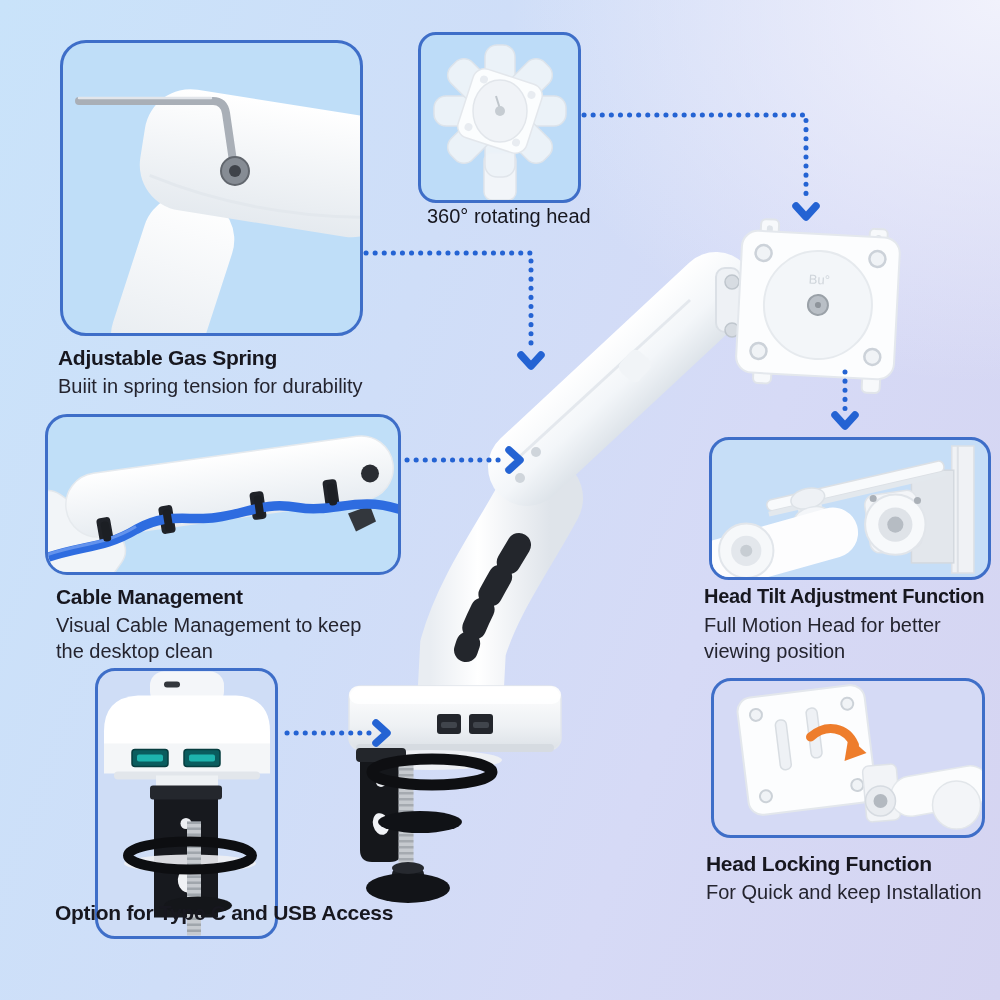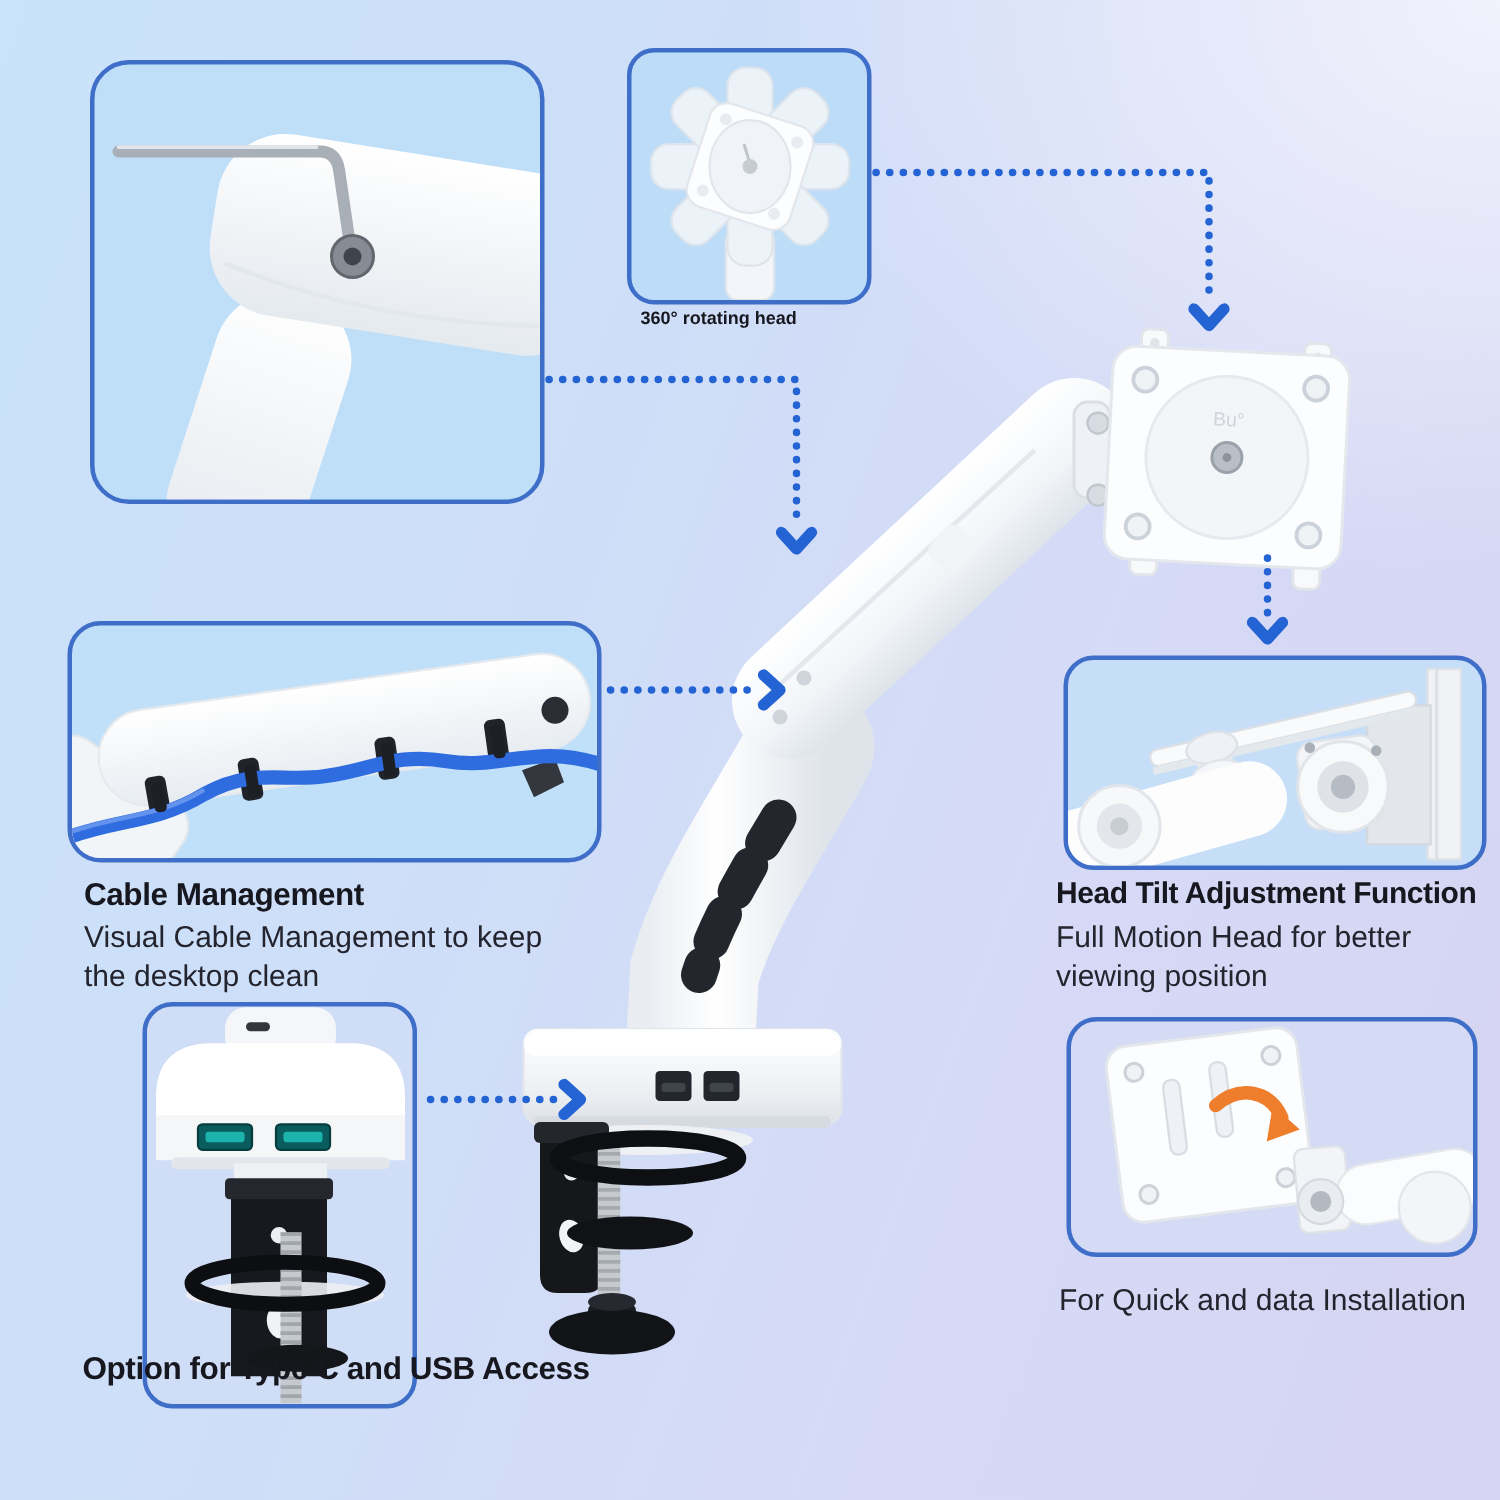--- a/index.html
+++ b/index.html
@@ -20,21 +20,21 @@
   .b-rot  {left:418px;top:32px;  width:163px;height:171px;border-radius:18px;background:#bddcf8;}
   .b-cable{left:45px; top:414px; width:356px;height:161px;border-radius:22px;background:#c0dff8;}
   .b-tilt {left:709px;top:437px; width:282px;height:143px;border-radius:20px;background:#c6def7;}
   .b-usb  {left:95px; top:668px; width:183px;height:271px;border-radius:20px;background:#cfddf6;}
   .b-lock {left:711px;top:678px; width:274px;height:160px;border-radius:20px;background:#d5daf5;}
   .ftext{position:absolute;color:var(--text-dark,#17171f);}
   .ft-title{font-weight:bold;font-size:21px;letter-spacing:-0.3px;line-height:25px;}
   .ft-title.small{font-size:20px;}
   .ft-desc{font-size:20px;font-weight:400;color:#24242f;line-height:26px;margin-top:3px;}
   .t-gas  {left:58px; top:345px;}
-  .t-360  {left:427px;top:205px;font-weight:bold;font-size:12px;color:var(--text-dark,#17171f);}
+  .t-360  {left:427px;top:205px;font-weight:normal;font-size:20px;color:var(--text-dark,#17171f);}
   .t-cable{left:56px; top:584px;} .t-cable .ft-desc{max-width:312px;}
   .t-tilt {left:704px;top:584px;} .t-tilt .ft-desc{max-width:286px;}
   .t-usb  {left:55px; top:900px;}
   .t-lock {left:706px;top:851px;}
   
   .dotline{stroke:var(--accent-arrow-blue,#2463d3);fill:none;stroke-width:5;stroke-linecap:round;stroke-dasharray:0.1 9;}
   .ahead{stroke:var(--accent-arrow-blue,#2463d3);fill:none;stroke-width:7.5;stroke-linecap:round;stroke-linejoin:round;}
   .cablewire{stroke:var(--cable-blue,#2e6ce0);fill:none;stroke-width:9.5;stroke-linecap:round;}
   .usbport{fill:var(--usb-port-teal,#1db3ad);}
   .lockarrow{stroke:var(--lock-arrow-orange,#ee7d2c);fill:none;stroke-width:9;stroke-linecap:round;}
@@ -301,34 +301,39 @@
     <g>
       <path class="dotline" d="M407,460 H505"></path>
       <path class="ahead" d="M509,450 L520,460 L509,470"></path>
     </g>
     <g>
       <path class="dotline" d="M287,733 H372"></path>
       <path class="ahead" d="M376,723 L387,733 L376,743"></path>
     </g>
   </svg>
 
+  <div class="ftext t-gas">
+    <div class="ft-title">Adjustable Gas Spring</div>
+    <div class="ft-desc">Buiit in spring tension for durability</div>
+  </div>
 
   <div class="ftext t-360">360° rotating head</div>
 
   <div class="ftext t-tilt">
     <div class="ft-title small">Head Tilt Adjustment Function</div>
     <div class="ft-desc">Full Motion Head for better viewing position</div>
   </div>
 
   <div class="ftext t-cable">
     <div class="ft-title">Cable Management</div>
     <div class="ft-desc">Visual Cable Management to keep the desktop clean</div>
   </div>
 
   <div class="ftext t-usb">
     <div class="ft-title">Option for Type C and USB Access</div>
   </div>
 
   <div class="ftext t-lock">
-    <div class="ft-desc">For Quick and data Installation</div>
+    <div class="ft-title">Head Locking Function</div>
+    <div class="ft-desc">For Quick and keep Installation</div>
   </div>
 
 </div>
 
 </body></html>

